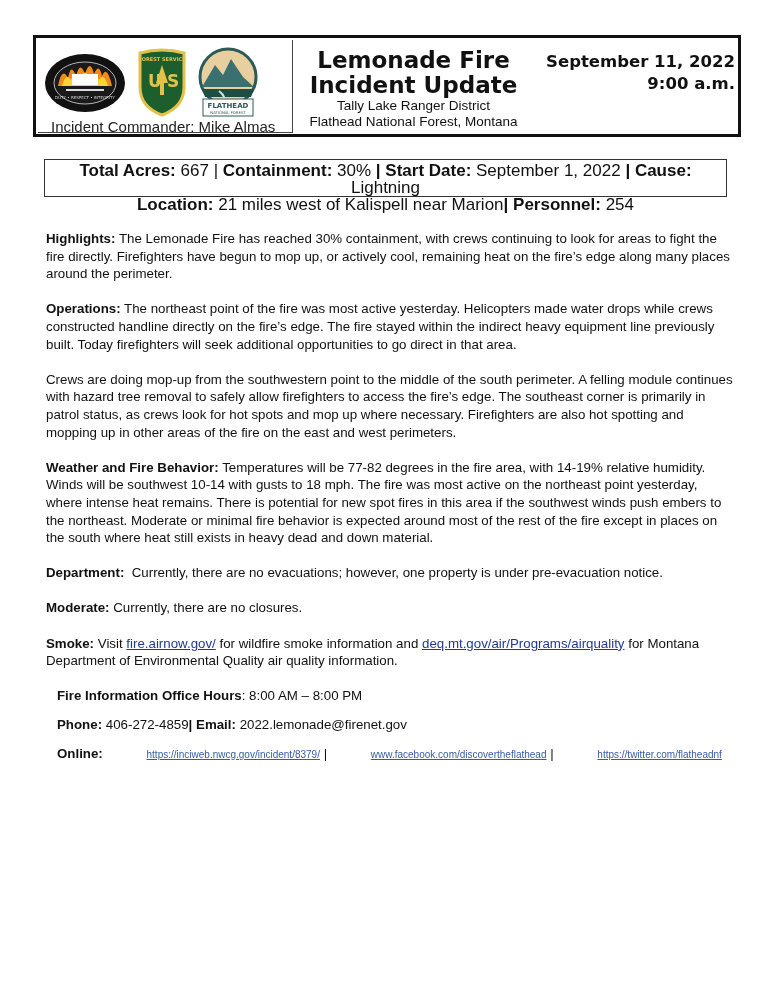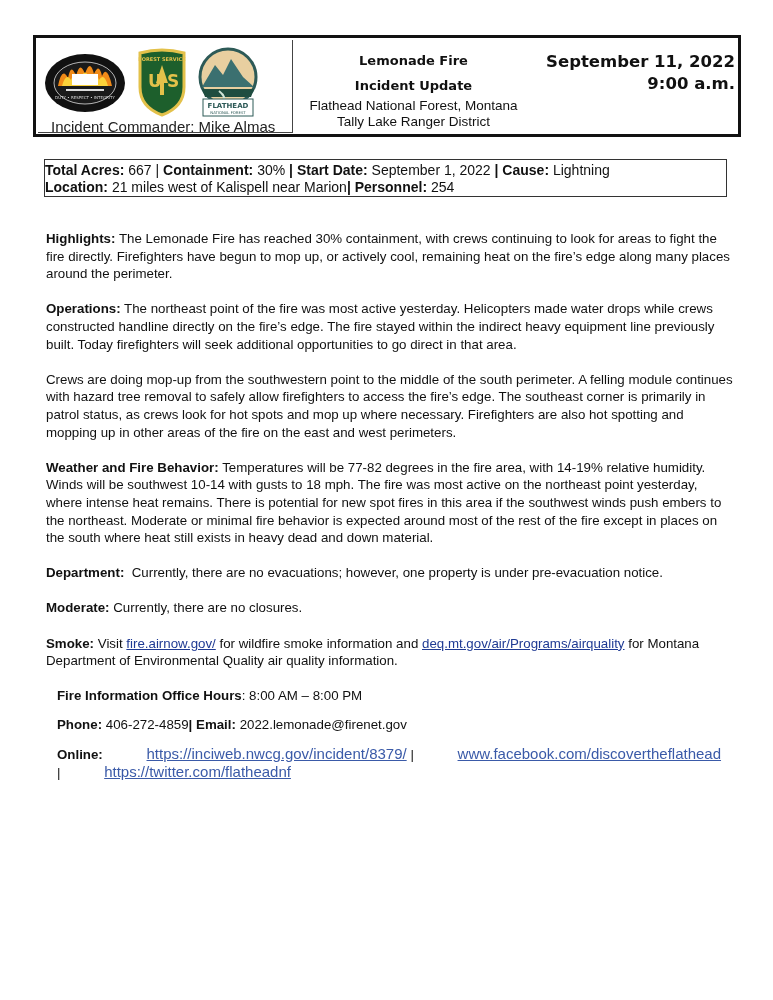--- a/index.html
+++ b/index.html
@@ -7,33 +7,33 @@
 
   .header-box { position: absolute; left: 33px; top: 35px; width: 702px; height: 96px; border: 3px solid #111; box-sizing: content-box; }
   .logo-panel { position: absolute; left: 2px; top: 2px; width: 254px; height: 92px; border-right: 1px solid #444; border-bottom: 1px solid #444; }
   .logo { position: absolute; }
   .logo-nri { left: 6px; top: 12px; width: 82px; height: 62px; }
   .logo-usfs { left: 98px; top: 7px; width: 52px; height: 70px; }
   .logo-flathead { left: 159px; top: 7px; width: 62px; height: 72px; }
   .commander { position: absolute; left: 13px; top: 78px; font-size: 15px; color: #222; }
 
   .title-block { position: absolute; left: 265px; top: 10px; width: 225px; text-align: center; }
-  .title-line { font-family: "DejaVu Sans", sans-serif; font-weight: bold; font-size: 13px; line-height: 25px; color: #111; }
+  .title-line { font-family: "DejaVu Sans", sans-serif; font-weight: bold; font-size: 23px; line-height: 25px; color: #111; }
   .sub-line { font-size: 13.5px; line-height: 16px; color: #111; }
   .date-block { position: absolute; right: 3px; top: 13px; text-align: right; }
   .date-line { font-family: "DejaVu Sans", sans-serif; font-weight: bold; font-size: 16.5px; line-height: 22px; color: #111; }
 
-  .info-box { position: absolute; left: 44px; top: 159px; width: 683px; height: 38px; border: 1px solid #333; box-sizing: border-box; font-size: 14px; line-height: 17px; padding-top: 2px; }
+  .info-box { position: absolute; left: 44px; top: 159px; width: 683px; height: 38px; border: 1px solid #333; box-sizing: border-box; text-align: center; font-size: 17px; line-height: 17px; padding-top: 2px; }
   .info-box b { font-weight: bold; }
 
   .content { position: absolute; left: 46px; top: 230px; width: 690px; font-size: 13.3px; line-height: 17.6px; color: #111; }
   .para { margin: 0 0 17.6px 0; }
   .para b { font-weight: bold; }
   .link { color: #1f3a93; text-decoration: underline; }
-  .link-small { color: #3a5aa8; text-decoration: underline; font-size: 15px; padding-left: 40px; }
+  .link-small { color: #3a5aa8; text-decoration: underline; font-size: 10px; padding-left: 40px; }
   .contact-line { margin: 11px; }
 </style>
 </head>
 <body>
 
 <div class="header-box">
   <div class="logo-panel">
     <svg class="logo logo-nri" viewBox="0 0 82 62">
       <ellipse cx="41" cy="31" rx="40" ry="29" fill="#111"></ellipse>
       <ellipse cx="41" cy="31" rx="31" ry="21" fill="#1a1a1a" stroke="#ddd" stroke-width="0.8"></ellipse>
@@ -58,22 +58,22 @@
       <rect x="6" y="52" width="50" height="17" fill="#fff" stroke="#2d5a57" stroke-width="1"></rect>
       <text x="31" y="61" font-size="7" fill="#2d5a57" text-anchor="middle" font-family="DejaVu Sans, sans-serif" font-weight="bold">FLATHEAD</text>
       <text x="31" y="67" font-size="3.8" fill="#2d5a57" text-anchor="middle" font-family="DejaVu Sans, sans-serif">NATIONAL FOREST</text>
     </svg>
     <div class="commander">Incident Commander: Mike Almas</div>
   </div>
 
   <div class="title-block">
     <div class="title-line">Lemonade Fire</div>
     <div class="title-line">Incident Update</div>
+    <div class="sub-line">Tally Lake Ranger District</div>
     <div class="sub-line">Flathead National Forest, Montana</div>
-    <div class="sub-line">Tally Lake Ranger District</div>
   </div>
 
   <div class="date-block">
     <div class="date-line">September 11, 2022</div>
     <div class="date-line">9:00 a.m.</div>
   </div>
 </div>
 
 <div class="info-box">
   <div>

